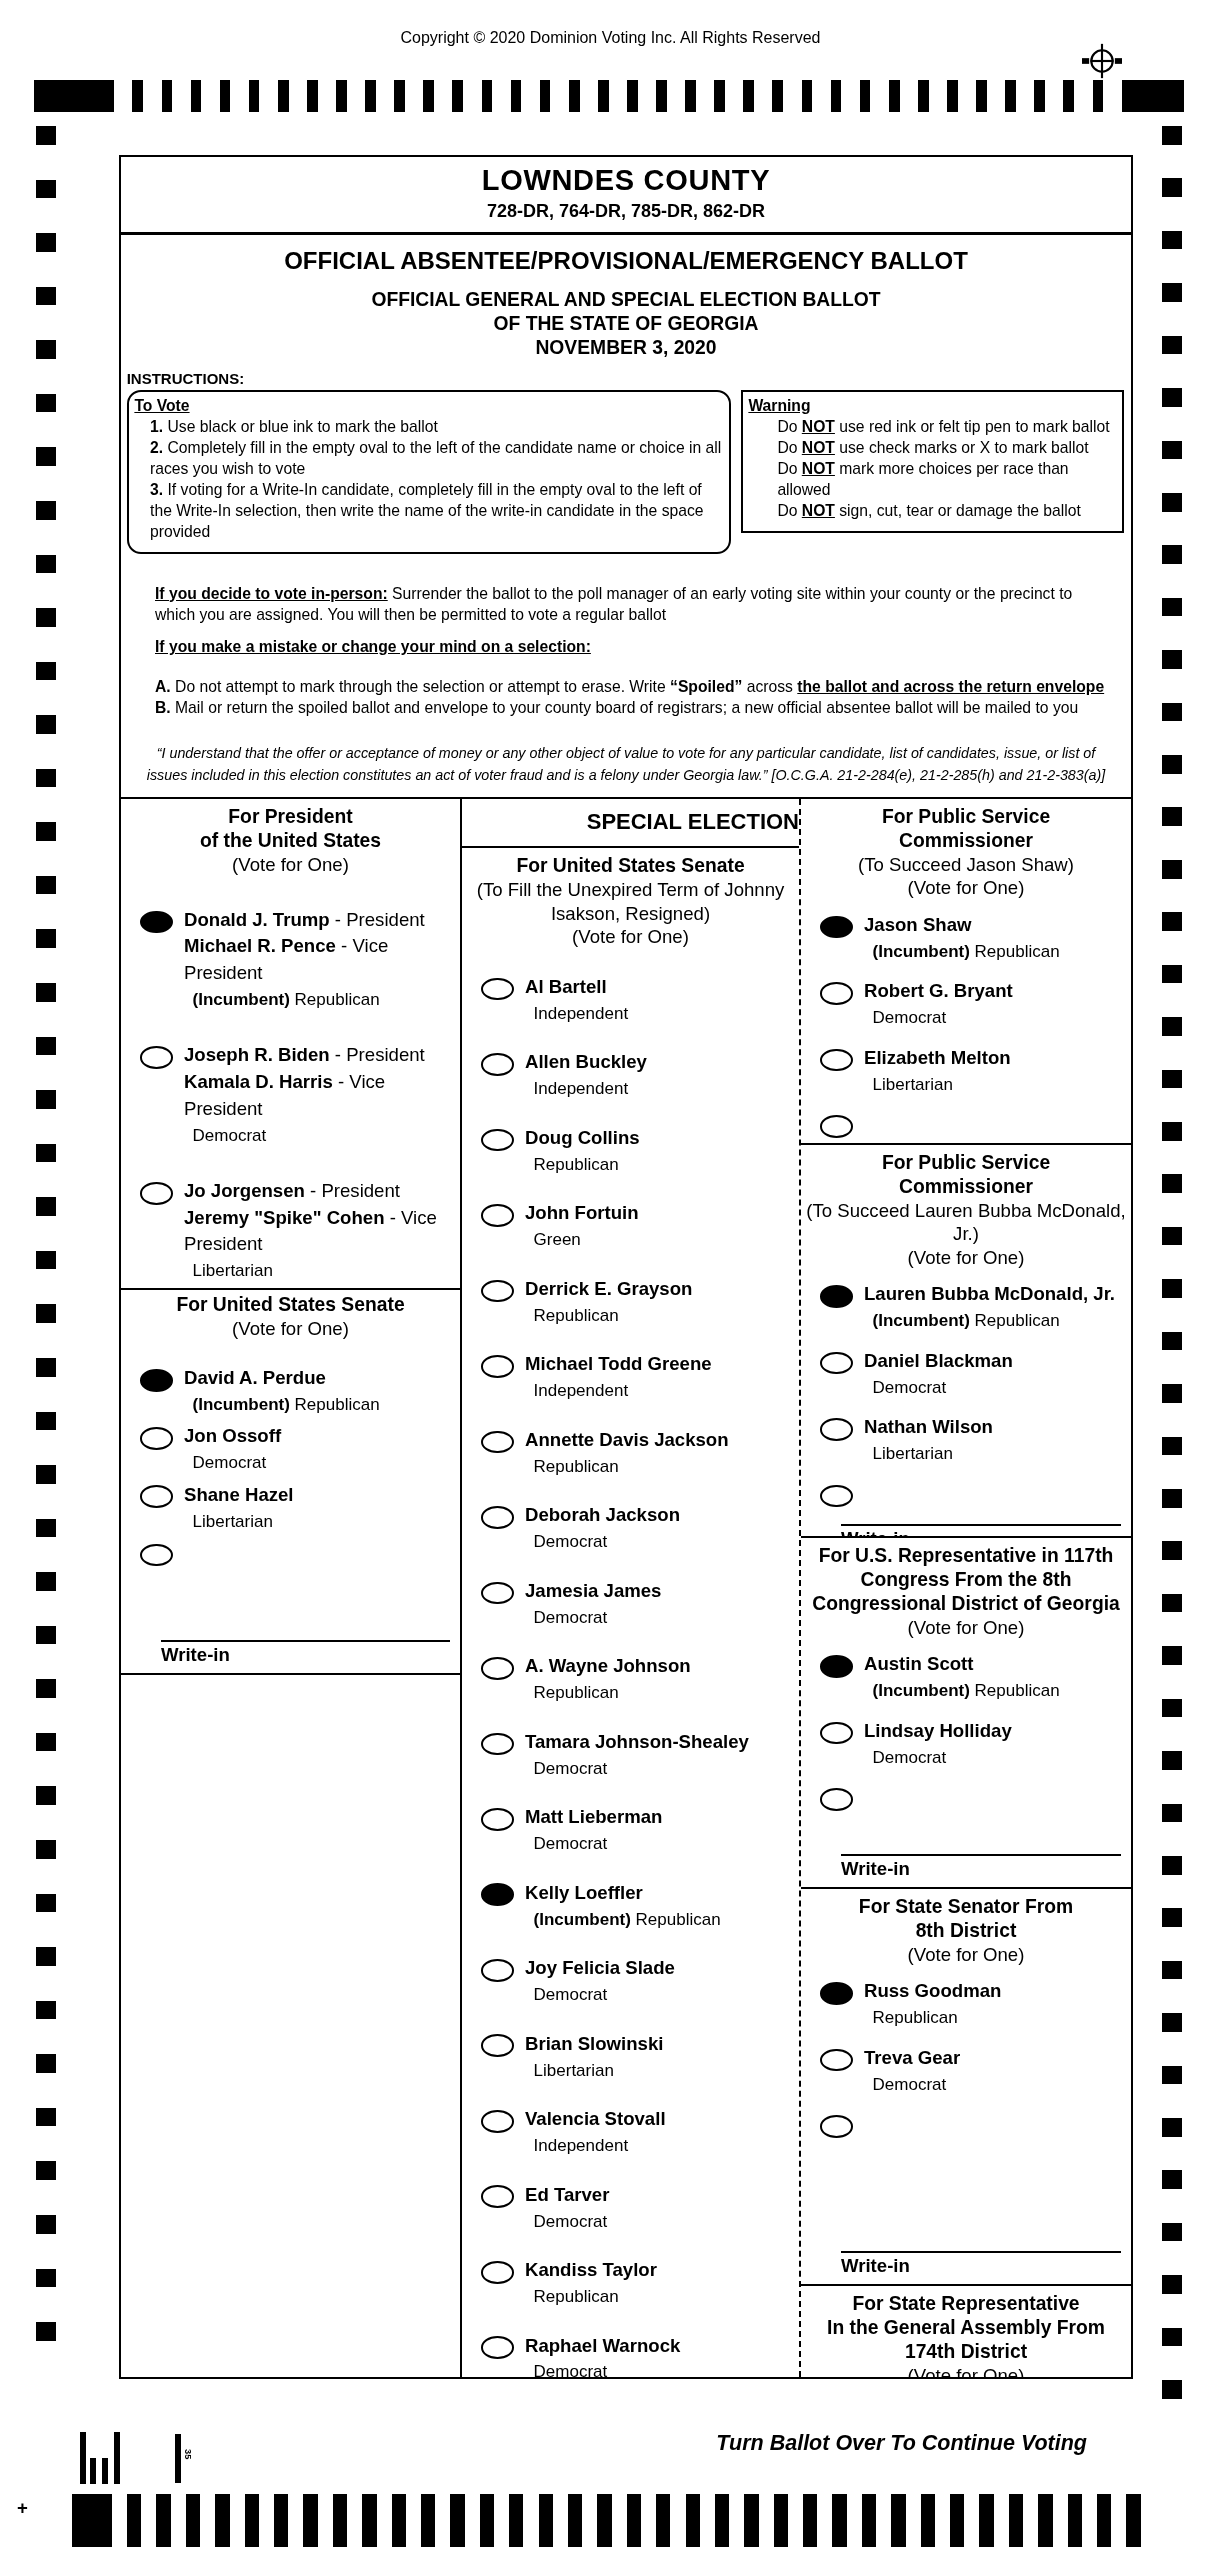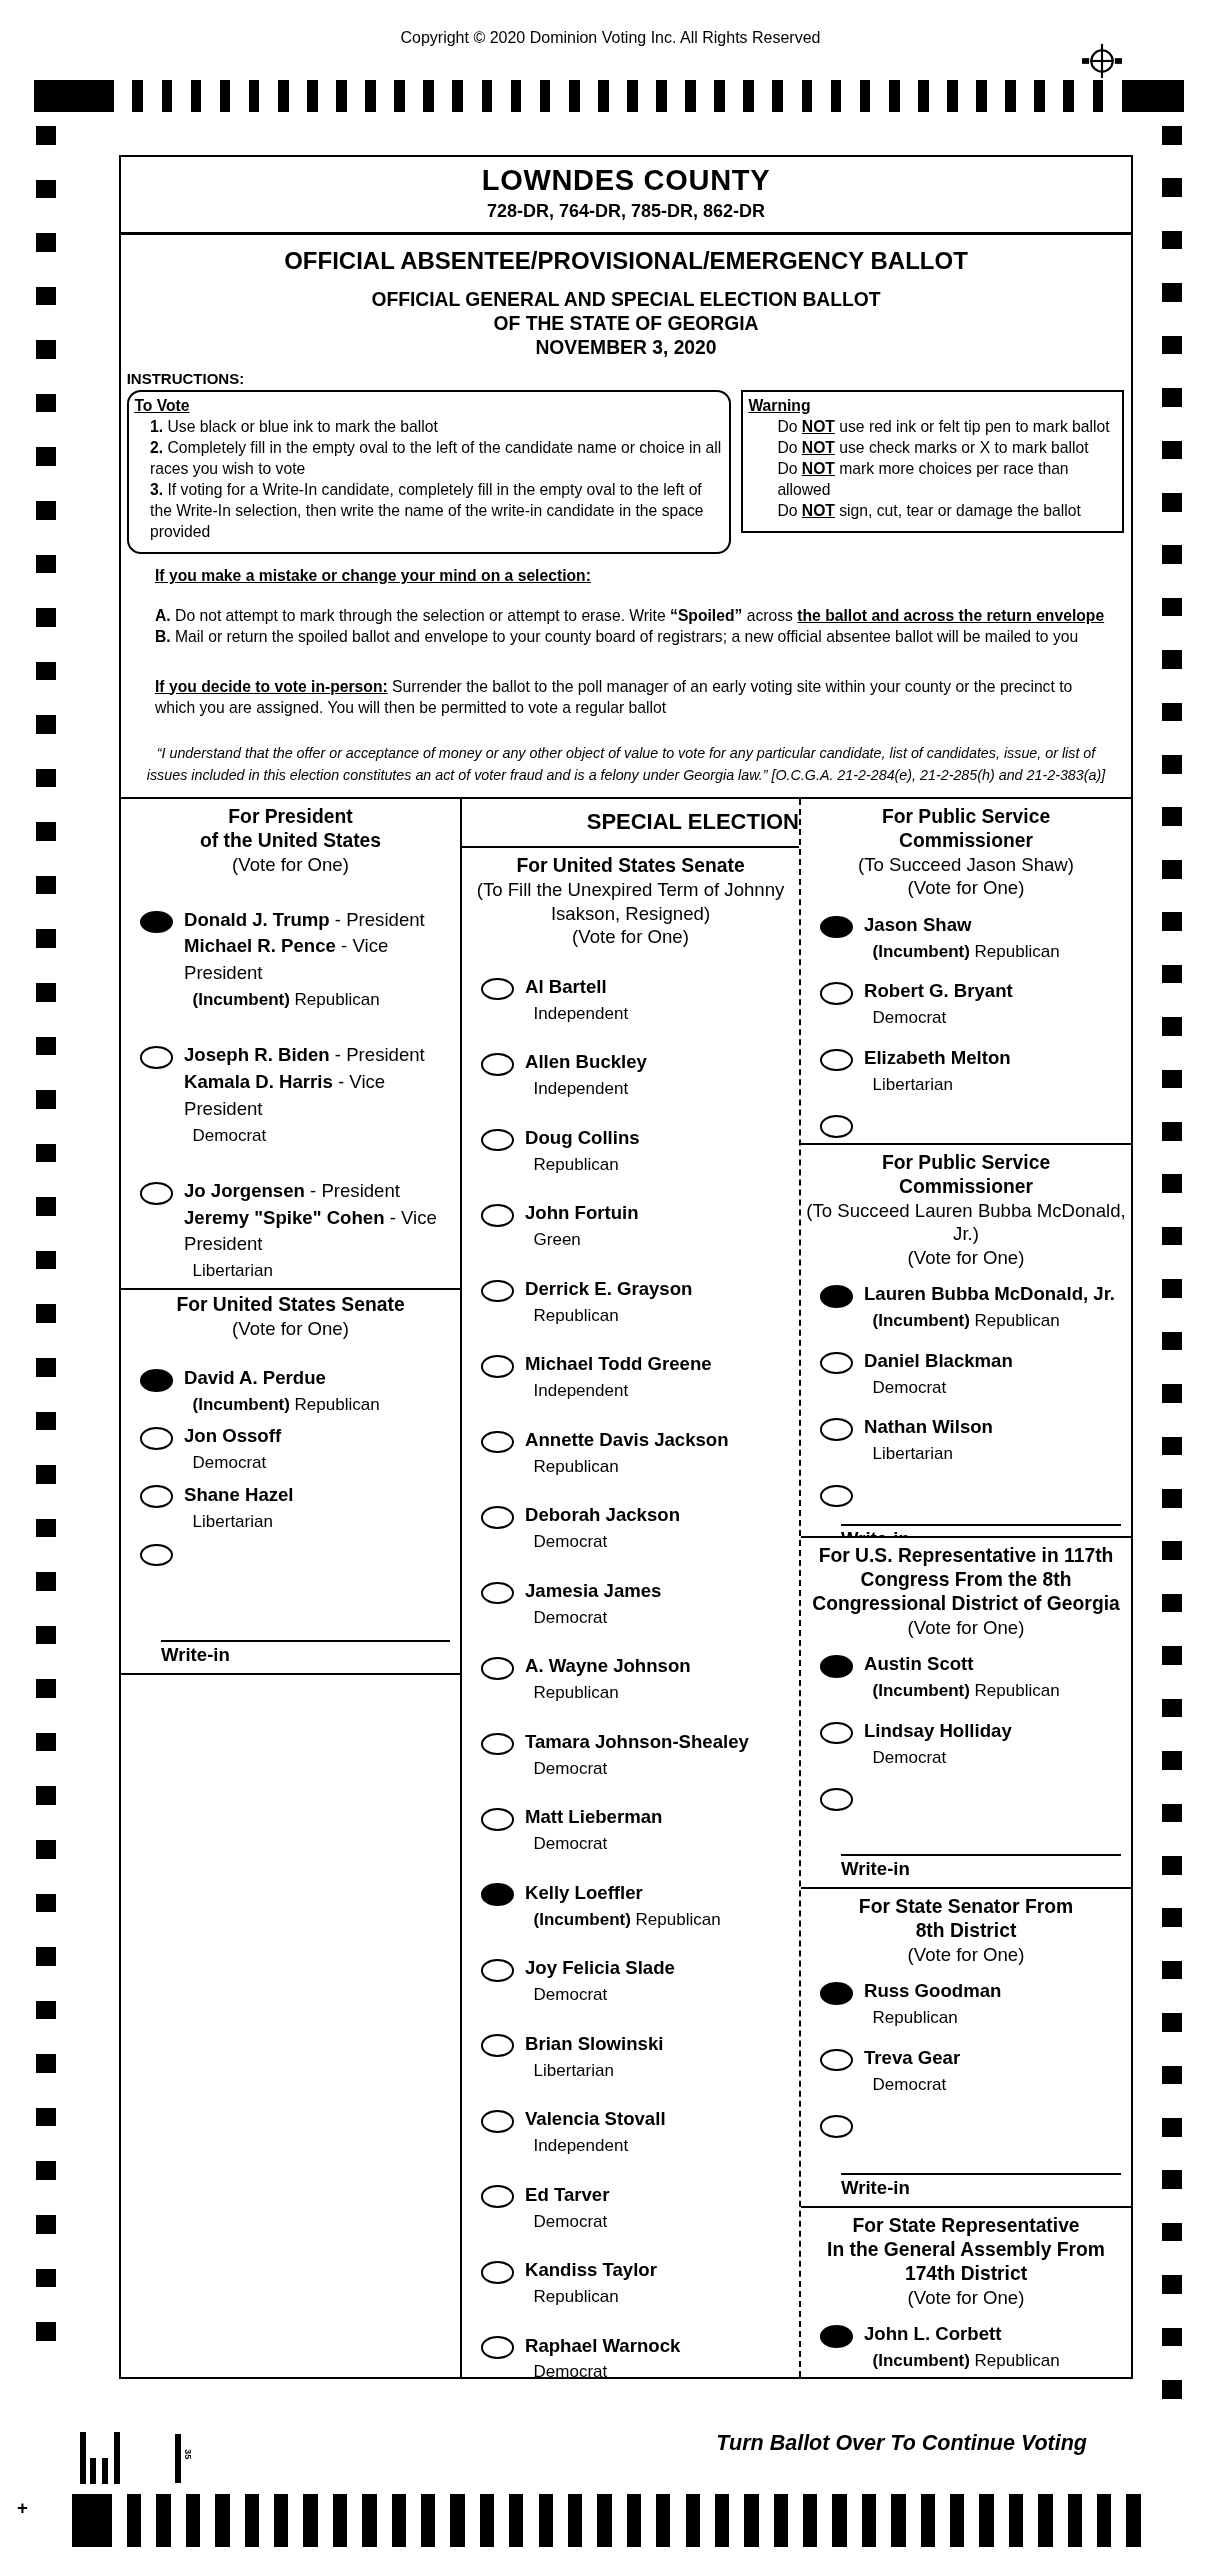--- a/index.html
+++ b/index.html
@@ -68,21 +68,21 @@
   .party{font-size:17px;line-height:21.5px;padding:1.4px 0 0 8.6px;}
   .inc{font-weight:bold;}
   .wib{margin:auto 10px 7.2px 40px;border-top:2.1px solid #000;padding-top:1.4px;}
   .wl{font-size:18.6px;font-weight:bold;}
   
   .c1a{height:489px;}  .c1a .chead{margin-bottom:31.5px;}  .c1a .cand{margin-bottom:33px;}
   .c1b{height:387px;border-top:2.1px solid #000;border-bottom:2.9px solid #000;}
   .c1b .chead{padding-top:2.9px;margin-bottom:26px;}  .c1b .cand{margin-bottom:8.6px;}
   .c2{flex:1;}  .c2 .chead{margin-bottom:26px;}  .c2 .cand{margin-bottom:26px;}
   .col3 .chead{margin-bottom:13px;}  .col3 .cand{margin-bottom:17px;}
-  .c3a{height:346px;} .c3b{height:393px;} .c3c{height:351px;} .c3d{height:319px;} .c3e{flex:1;}
+  .c3a{height:346px;} .c3b{height:393px;} .c3c{height:351px;} .c3d{height:397px;} .c3e{flex:1;}
   .c3a,.c3b,.c3c,.c3d{border-bottom:2.1px solid #000;}
   .fill{flex:1;}
   
   .codebars{position:absolute;left:80px;top:2432px;height:52px;display:flex;align-items:flex-end;}
   .cb{background:#000;width:5.7px;}
   .cb-t{height:52px;margin-right:4.3px;}
   .cb-s{height:26px;margin-right:6.4px;}
   .cb-last{margin-right:0;}
   .singlebar{position:absolute;left:175px;top:2434px;width:5.7px;height:49px;background:#000;}
   .tinycode{position:absolute;left:183px;top:2449px;font-size:9.3px;font-weight:bold;writing-mode:vertical-rl;}
@@ -262,34 +262,34 @@
         <div class="bt">Warning</div>
         <div id="warning-items">
             <div class="item">Do <span class="bu">NOT</span> use red ink or felt tip pen to mark ballot</div>
             <div class="item">Do <span class="bu">NOT</span> use check marks or X to mark ballot</div>
             <div class="item">Do <span class="bu">NOT</span> mark more choices per race than allowed</div>
             <div class="item">Do <span class="bu">NOT</span> sign, cut, tear or damage the ballot</div>
           </div>
       </div>
     </div>
 
+    <div class="para para-inperson">
+      <span class="bu">If you decide to vote in-person:</span><span>  Surrender the ballot to the poll manager of an early voting site within your county or the precinct to which you are assigned.  You will then be permitted to vote a regular ballot</span>
+    </div>
+
     <div class="para para-mistake">
       <span class="bu">If you make a mistake or change your mind on a selection:</span>
       <div class="pa">
         <span class="bb">A.</span><span> Do not attempt to mark through the selection or attempt to erase.  Write </span><span class="bb">“Spoiled”</span><span> across </span><span class="bu">the ballot and across the return envelope</span>
       </div>
       <div>
         <span class="bb">B.</span><span> Mail or return the spoiled ballot and envelope to your county board of registrars; a new official absentee ballot will be mailed to you</span>
       </div>
     </div>
 
-    <div class="para para-inperson">
-      <span class="bu">If you decide to vote in-person:</span><span>  Surrender the ballot to the poll manager of an early voting site within your county or the precinct to which you are assigned.  You will then be permitted to vote a regular ballot</span>
-    </div>
-
     <div class="oath">“I understand that the offer or acceptance of money or any other object of value to vote for any particular candidate, list of candidates, issue, or list of issues included in this election constitutes an act of voter fraud and is a felony under Georgia law.” [O.C.G.A. 21-2-284(e), 21-2-285(h) and 21-2-383(a)]</div>
 
     <div class="contests">
       <div class="col col1" id="col1">
           <div class="contest c1a">
             <div class="chead">
               <div class="tl">For President</div>
               <div class="tl">of the United States</div>
               <div class="sl">(Vote for One)</div>
             </div>

